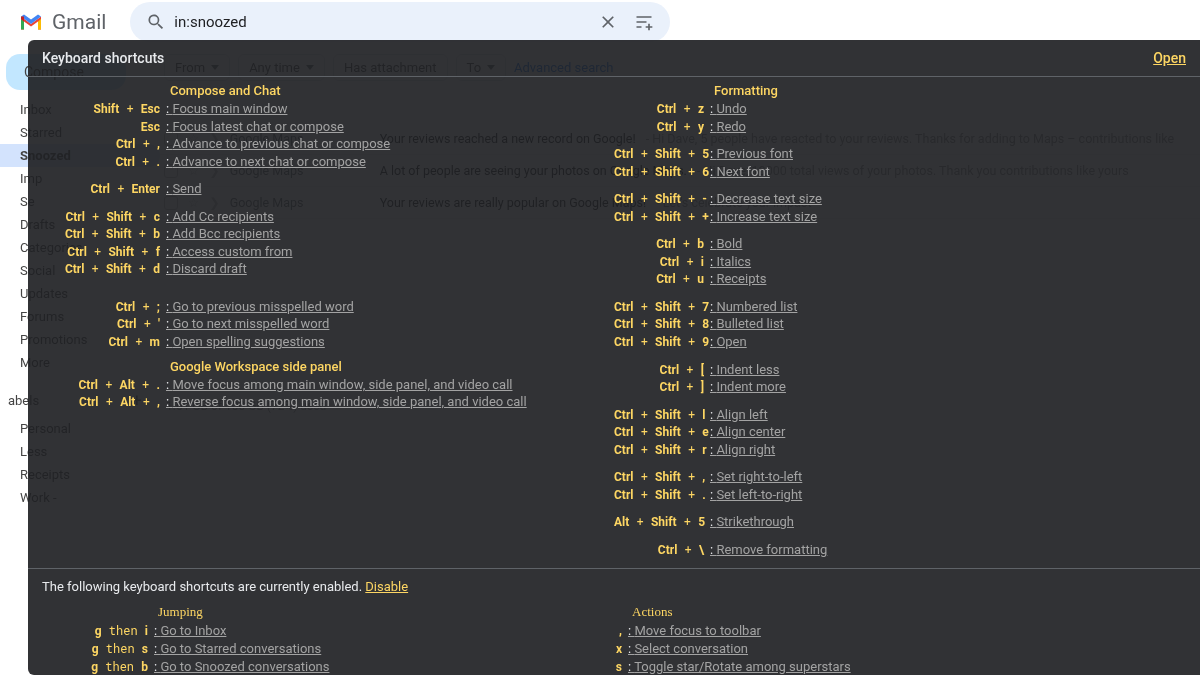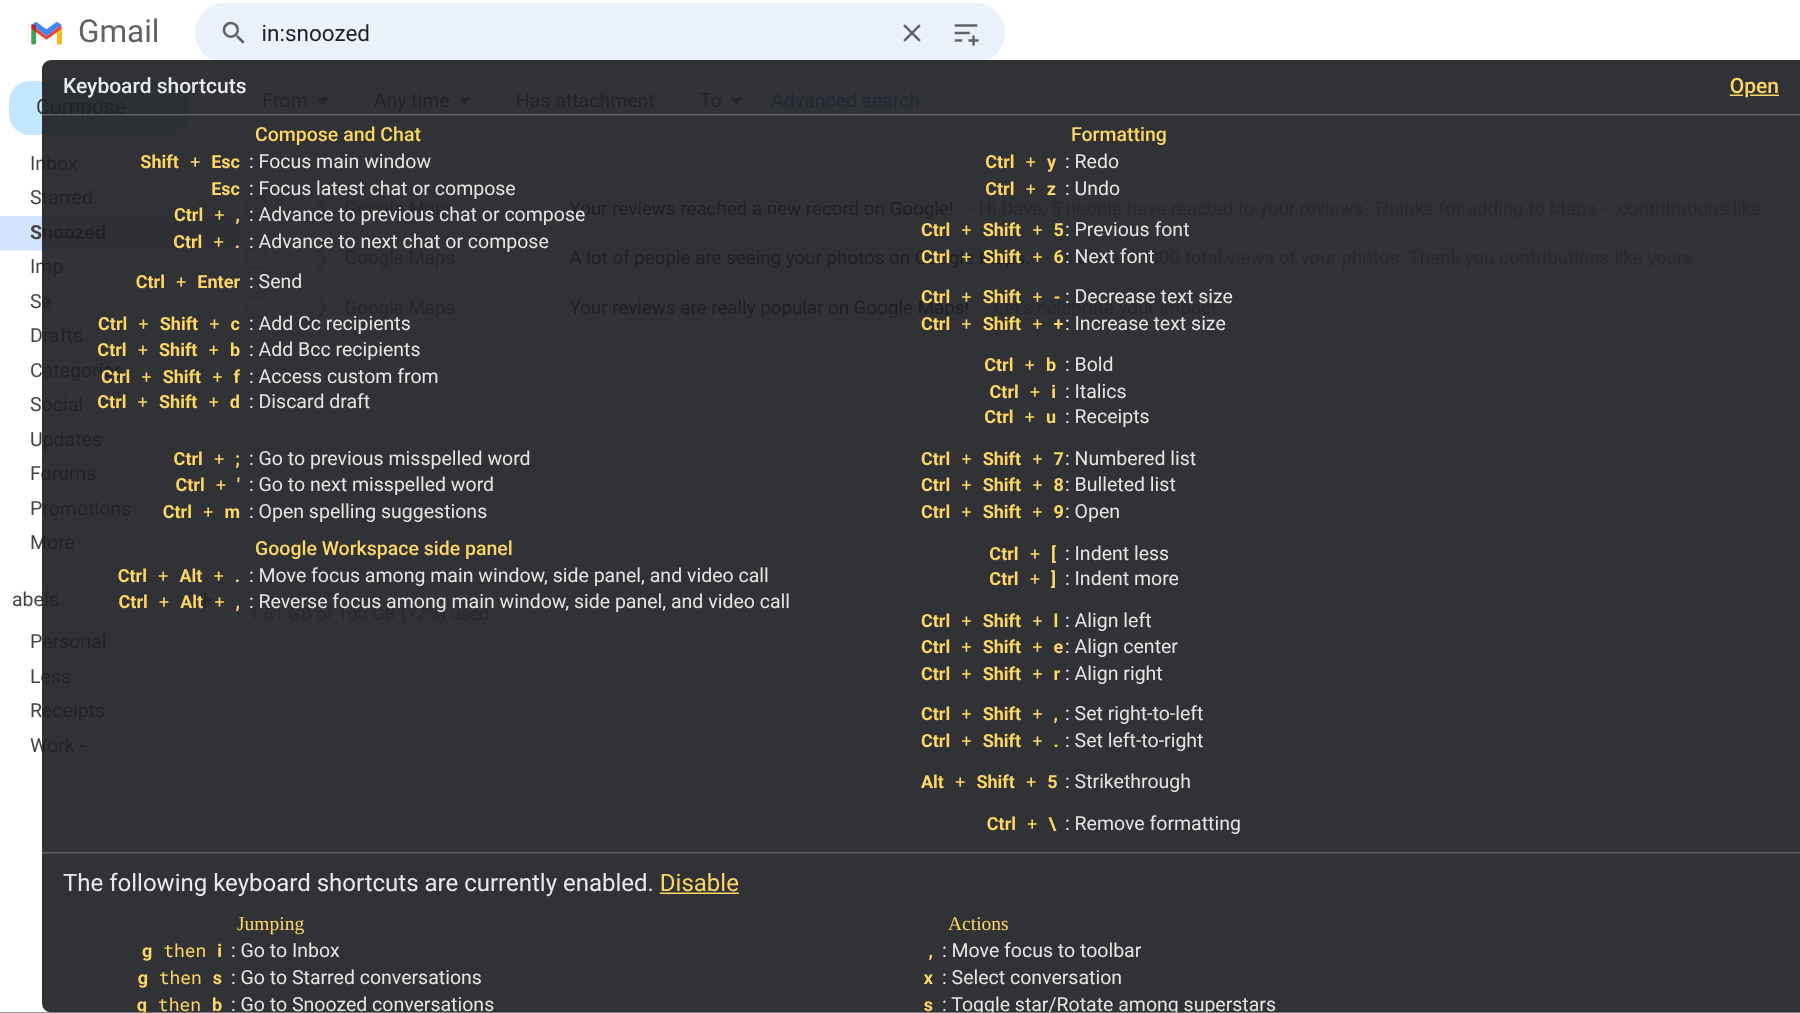--- a/index.html
+++ b/index.html
@@ -37,28 +37,28 @@
 .ks-header { display:flex; justify-content:space-between; align-items:center; padding:10px 14px; font-size:14px; font-weight:500; }
 .ks-open { color:#fdd663; text-decoration:underline; font-weight:500; }
 .ks-hr { border:none; border-top:1px solid #5f6368; margin:0 0 4px 0; }
 
 .ks-body { display:flex; padding:0 12px 6px 12px; }
 .ks-col { flex:1; }
 .ks-section-title { color:#fdd663; font-weight:500; padding:2px 0 2px 130px; }
 .ks-row { display:flex; align-items:baseline; line-height:1.35; }
 .ks-keys { width:126px; text-align:right; padding-right:6px; color:#fdd663; font-family: 'Roboto Mono','Courier New',monospace; font-size:12px; white-space:nowrap; }
 .ks-keys b { font-weight:700; }
-.ks-desc { color:#e5e5e5; }
+.ks-desc { color:#a3a3a3;text-decoration:underline; }
 .ks-desc::before { content:": "; color:#e8eaed; }
 
 .ks-col.right .ks-section-title { padding-left:100px; }
 .ks-col.right .ks-keys { width:96px; }
 
 .ks-footer { border-top:1px solid #5f6368; margin-top:4px; padding:10px 14px 0 14px; }
-.ks-footer-msg { font-size:16px; }
+.ks-footer-msg { font-size:13px; }
 .ks-footer-msg a { color:#fdd663; text-decoration:underline; }
 
 .ks-lower { display:flex; padding:8px 12px 0 12px; }
 .ks-lower .ks-col .ks-section-title { padding-left:118px;font-family:Liberation Serif, serif; }
 .ks-lower .ks-col .ks-keys { width:114px; }
 .ks-lower .ks-col.actions .ks-section-title { padding-left:18px; }
 .ks-lower .ks-col.actions .ks-keys { width:14px; }
 
 .tri { width:0; height:0; border-left:4px solid transparent; border-right:4px solid transparent; border-top:5px solid #5f6368; }
 </style>
@@ -247,26 +247,26 @@
           <div class="ks-row">
             <span class="ks-keys"><b>Ctrl</b> + <b>Alt</b> + <b>,</b></span>
             <span class="ks-desc">Reverse focus among main window, side panel, and video call</span>
           </div>
         </div>
     </div>
     <div class="ks-col right">
       <div class="ks-section-title">Formatting</div>
       <div id="sec-formatting">
           <div class="ks-row">
+            <span class="ks-keys"><b>Ctrl</b> + <b>z</b></span>
+            <span class="ks-desc">Undo</span>
+          </div>
+          <div class="ks-row">
             <span class="ks-keys"><b>Ctrl</b> + <b>y</b></span>
             <span class="ks-desc">Redo</span>
-          </div>
-          <div class="ks-row">
-            <span class="ks-keys"><b>Ctrl</b> + <b>z</b></span>
-            <span class="ks-desc">Undo</span>
           </div>
           <div style="height: 10px;"></div>
           <div class="ks-row">
             <span class="ks-keys"><b>Ctrl</b> + <b>Shift</b> + <b>5</b></span>
             <span class="ks-desc">Previous font</span>
           </div>
           <div class="ks-row">
             <span class="ks-keys"><b>Ctrl</b> + <b>Shift</b> + <b>6</b></span>
             <span class="ks-desc">Next font</span>
           </div>

